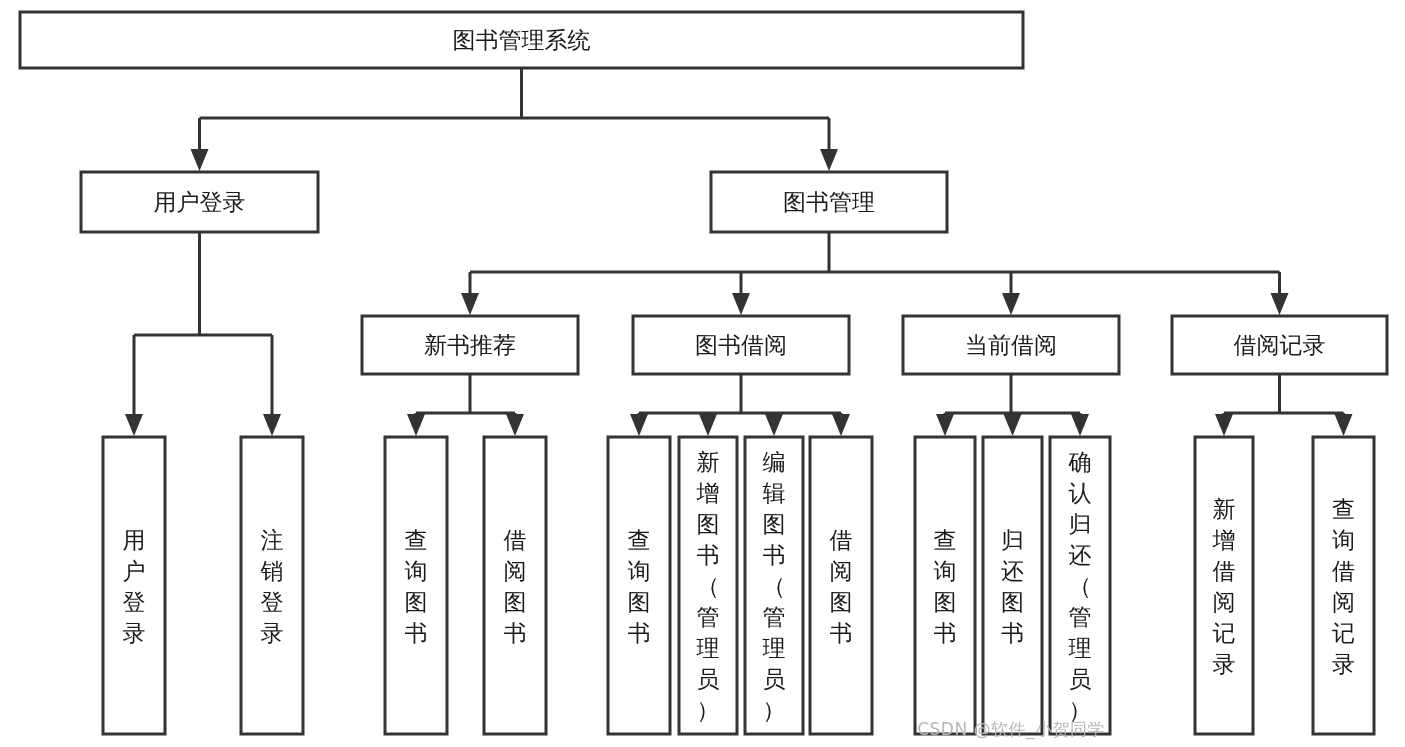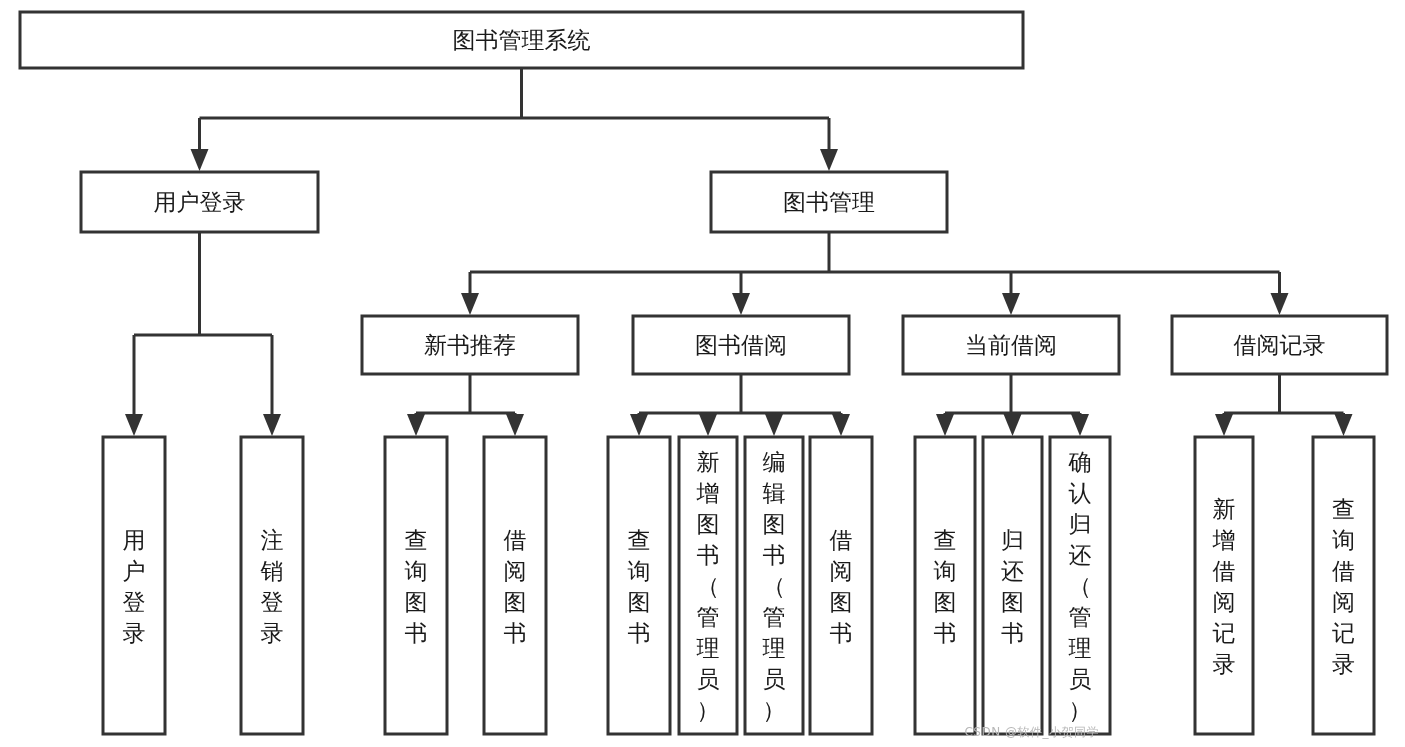--- a/index.html
+++ b/index.html
@@ -47,24 +47,24 @@
     dominant-baseline: middle;
   }
   .node-label-v {
     font-family: "DejaVu Sans", "Liberation Sans", sans-serif;
     font-size: 23px;
     fill: #1a1a1a;
     text-anchor: middle;
   }
   .watermark {
     position: absolute;
-    right: 22px;
+    right: 16px;
     bottom: 6px;
     font-family: "DejaVu Sans", "Liberation Sans", sans-serif;
-    font-size: 12px;
+    font-size: 17px;
     color: #b8b8b8;
     white-space: nowrap;
     letter-spacing: 0.5px;
   }
 </style>
 </head>
 <body>
 
 <div id="diagram-root">
   <svg class="diagram-canvas" viewBox="0 0 1405 747">

